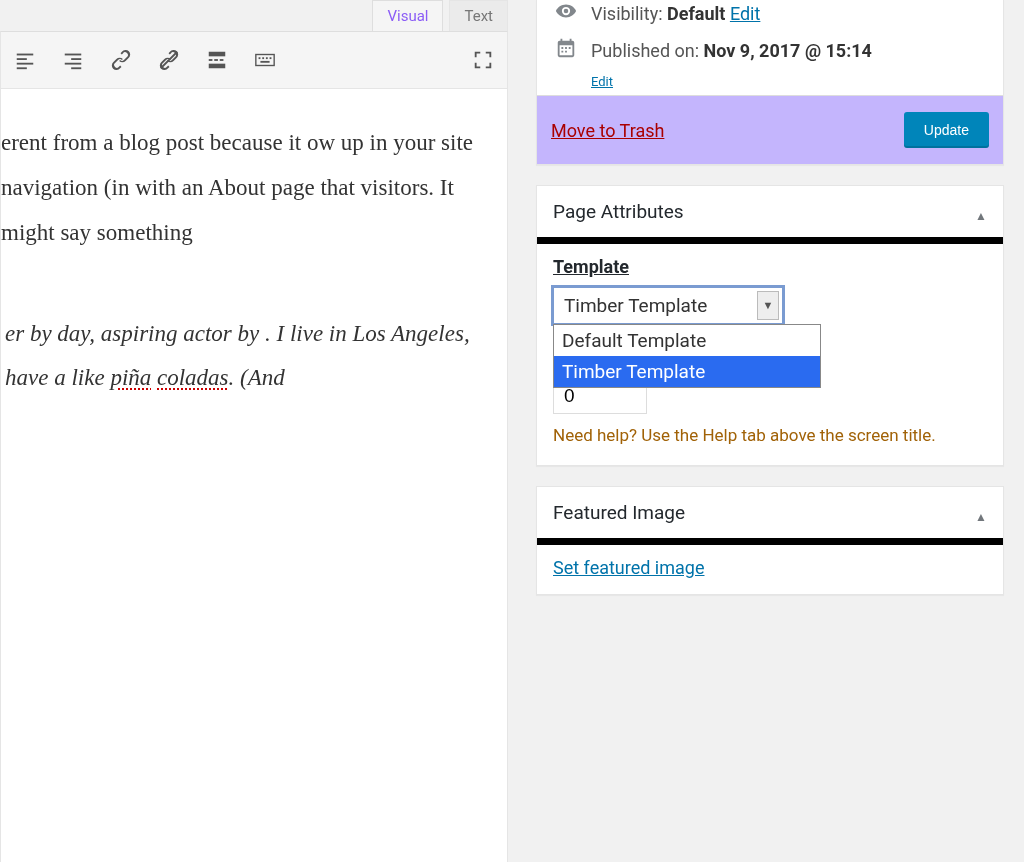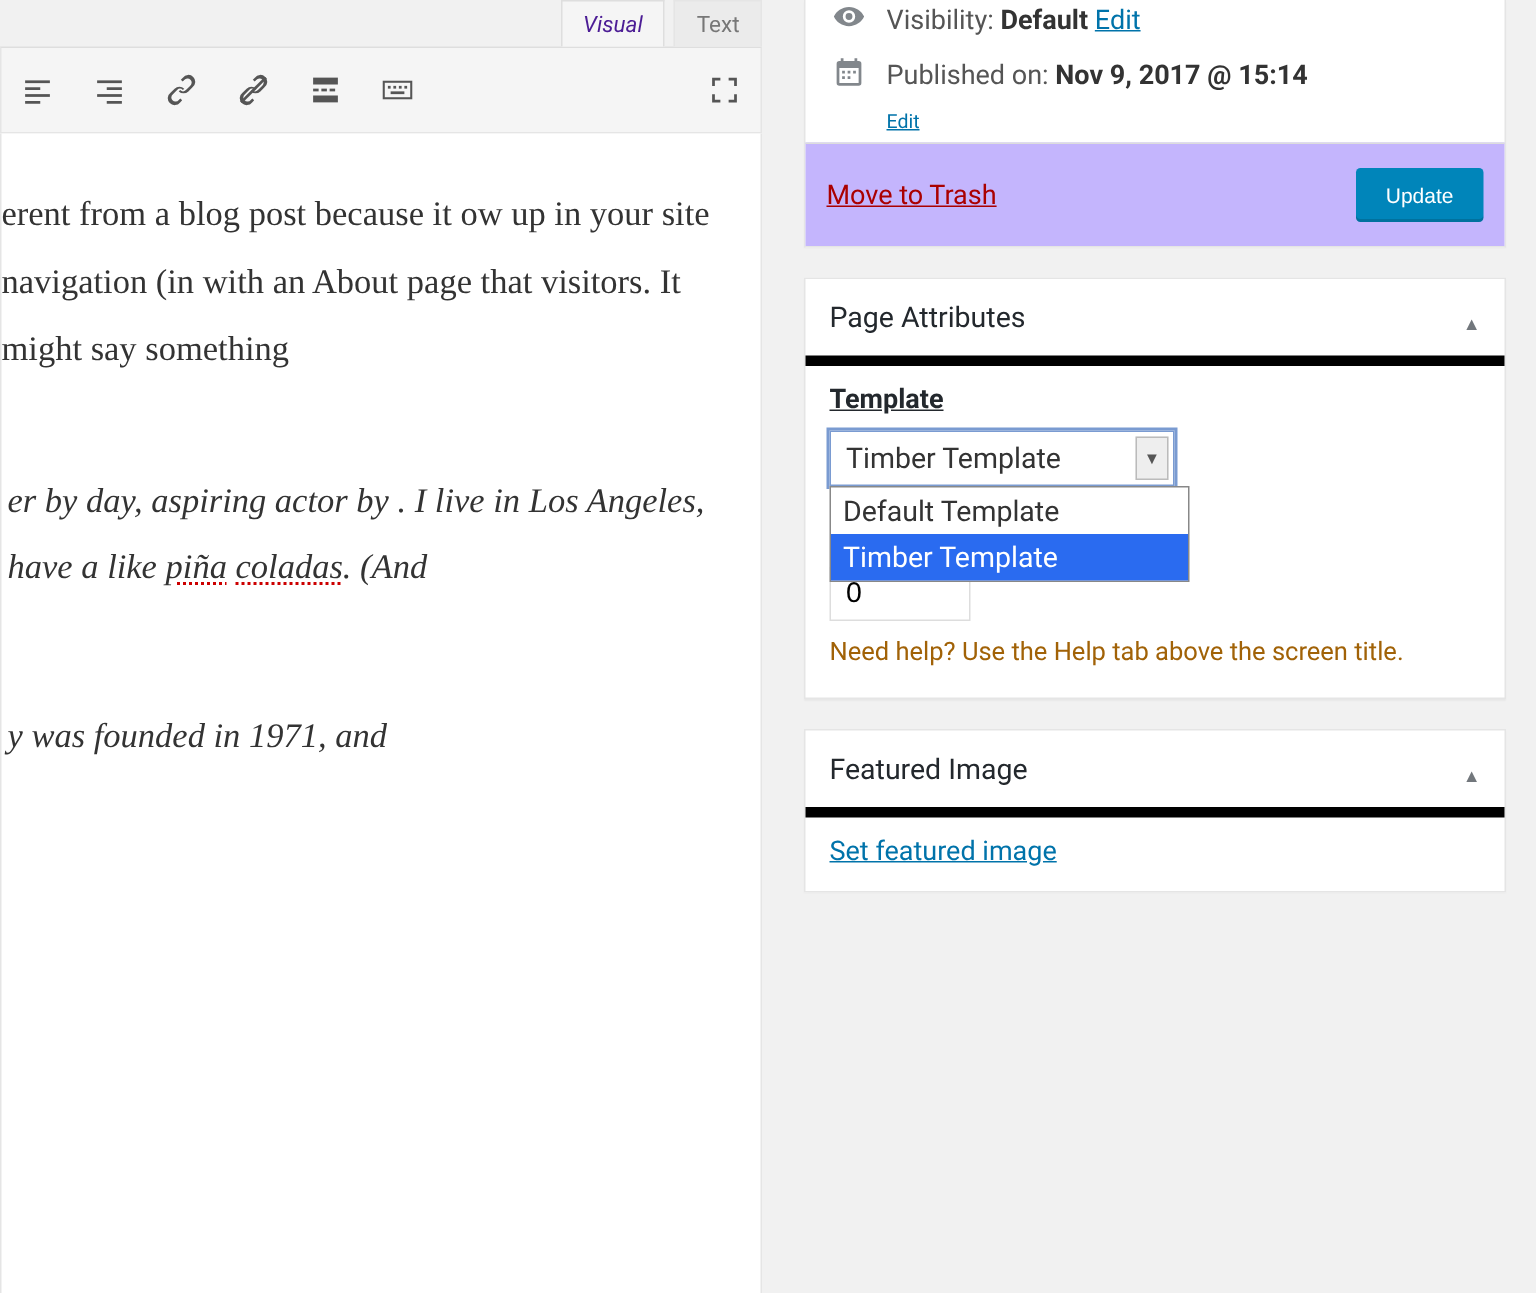--- a/index.html
+++ b/index.html
@@ -21,21 +21,21 @@
     .ed-tabs-row {
       display:flex; justify-content:flex-end;
       background:#f1f1f1;
     }
     .ed-tab {
       border:1px solid #e5e5e5;
       border-bottom:none;
       padding: 6px 14px;
       font-size:15px; color:#555;
     }
-    .ed-tab.active { background:#f5f5f5; color:#4c1d95; border-color:#dedede;font-style:italic; }
+    .ed-tab.active { background:#f5f5f5; color:#8b5cf6; border-color:#dedede; }
     .ed-tab.inactive { background:#ebebeb; color:#777; margin-left:6px;}
 
     .ed-toolbar {
       background:#f5f5f5;
       border:1px solid #e5e5e5;
       border-top:1px solid #dedede;
       padding: 5px 6px;
       display:flex; align-items:center; gap:12px;
       height:58px;
     }
@@ -124,21 +124,21 @@
       padding: 6px 34px 6px 10px;
       font-size:19px;
       color:#333;
       display:flex; align-items:center; justify-content:space-between;
       cursor:pointer;
     }
     .select-box .arrow { position:absolute; right:4px; top:4px; bottom:4px; width:22px; background:#eee; border:1px solid #bbb; display:flex; align-items:center; justify-content:center; font-size:11px; color:#555; }
     .dropdown {
       position:absolute;
       top:100%; left:0;
-      width:240px;
+      width:268px;
       background:#fff;
       border:1px solid #888;
       z-index:10;
     }
     .dropdown .opt {
       padding: 4px 8px;
       font-size:19px;
       color:#333;
       cursor:pointer;
     }
@@ -215,21 +215,20 @@
       <div class="spacer"></div>
       <div class="tb-btn">
         <svg viewBox="0 0 24 24">
             <path d="M3 3h6v2H5v4H3V3zm18 0v6h-2V5h-4V3h6zM3 21v-6h2v4h4v2H3zm18 0h-6v-2h4v-4h2v6z"></path>
           </svg>
       </div>
     </div>
     <div class="ed-content">
       <p class="body">erent from a blog post because it ow up in your site navigation (in with an About page that visitors. It might say something</p>
       <p class="quote">er by day, aspiring actor by . I live in Los Angeles, have a like <span class="spellerr">piña</span> <span class="spellerr">coladas</span>. (And</p>
-      <p class="quote">y was founded in 1971, and</p>
     </div>
   </div>
 
   <div class="sidebar-col">
 
     <div class="panel" style="margin-top:0; border-top:none;">
       <div class="publish-top">
         <div class="meta-row">
           <div class="micon">
             <svg viewBox="0 0 24 24">

